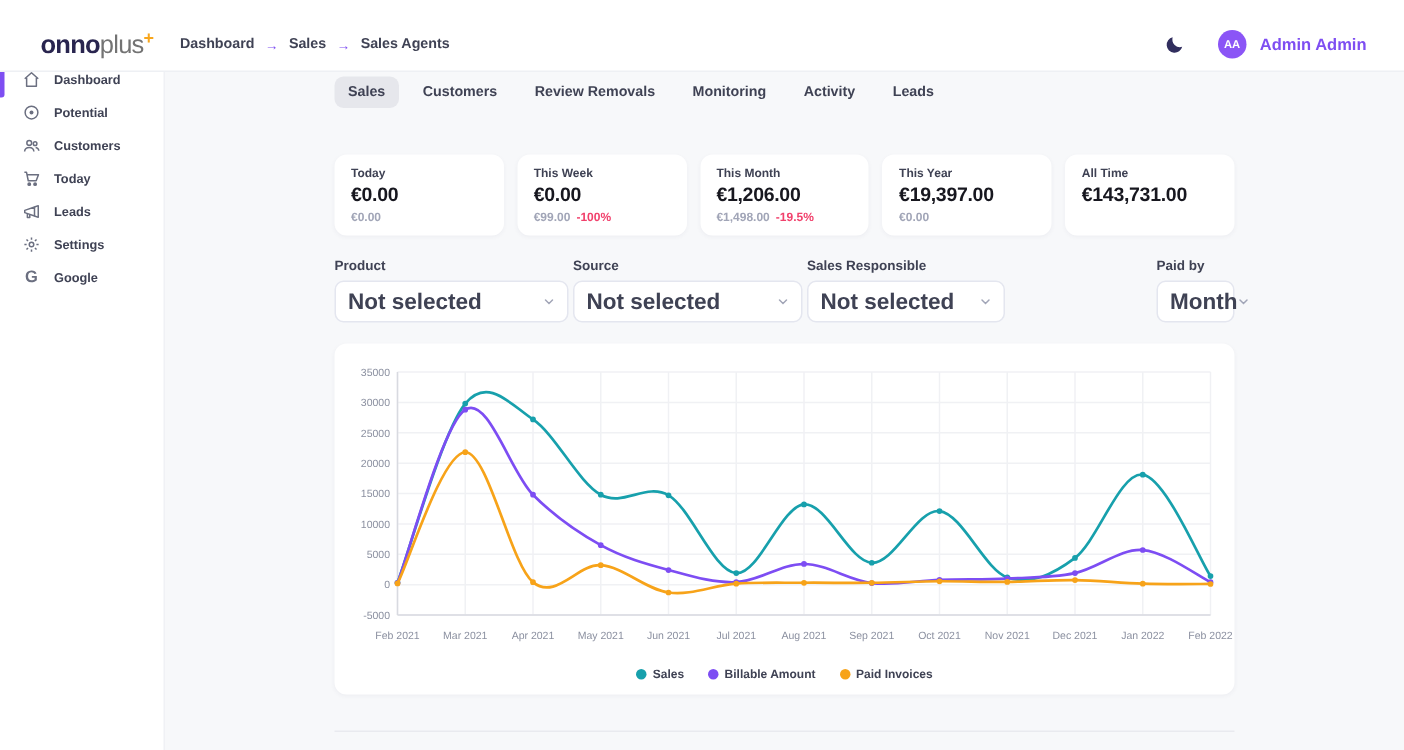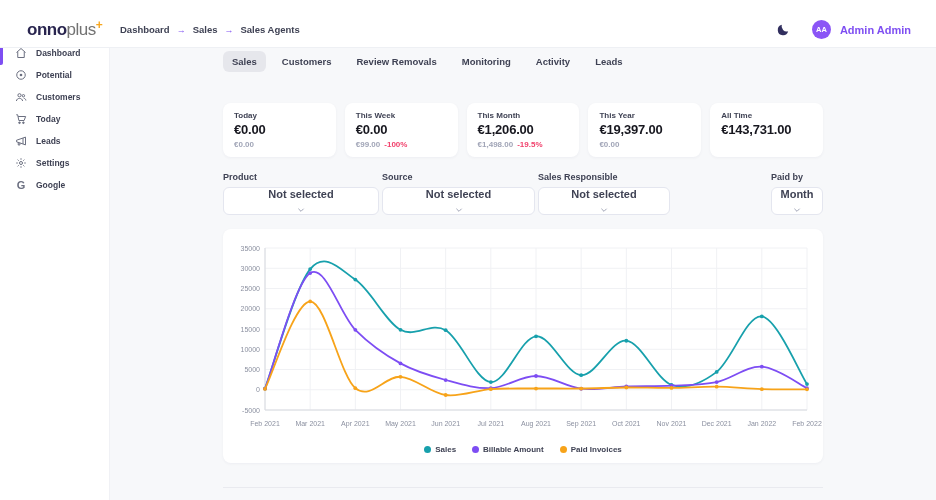--- a/index.html
+++ b/index.html
@@ -48,21 +48,21 @@
   .card .c-label { font-size:8px; font-weight:700; color:#3f4254; }
   .card .c-value { font-size:13px; font-weight:800; color:#17171f; margin-top:2px; letter-spacing:-0.2px; }
   .card .c-sub { font-size:8px; color:#a1a5b7; margin-top:3px; font-weight:600; }
   .card .c-pct { color:#f1416c; font-weight:700; margin-left:4px; }
 
   .filters { display:flex; margin-top:15px; align-items:flex-end; }
   .filter { margin-right:3px; }
   .f-label { font-size:9px; font-weight:600; color:#3f4254; margin-bottom:5px; }
   .select { height:28px; background:#fff; border:1px solid #e4e6ef; border-radius:6px;
     display:flex; align-items:center; justify-content:space-between; padding:0 8px;
-    font-size:11px; font-weight:600; color:#3f4254; cursor:pointer;flex-direction:column; }
+    font-size:15px; font-weight:600; color:#3f4254; cursor:pointer; }
   .chev svg { width:8px; height:8px; display:block; }
   .spacer { flex:1; }
 
   .chart-card { background:#fff; border-radius:8px; margin-top:14px; padding:11px 12px 9px;
     box-shadow:0 1px 3px rgba(56,60,90,0.05); }
   .chart-svg { display:block; overflow:visible; }
   .legend { display:flex; justify-content:center; gap:16px; margin-top:5px; }
   .legend-item { display:flex; align-items:center; gap:4px; cursor:pointer; }
   .legend-dot { width:7px; height:7px; border-radius:50%; }
   .legend-label { font-size:8px; font-weight:600; color:#3f4254; }

